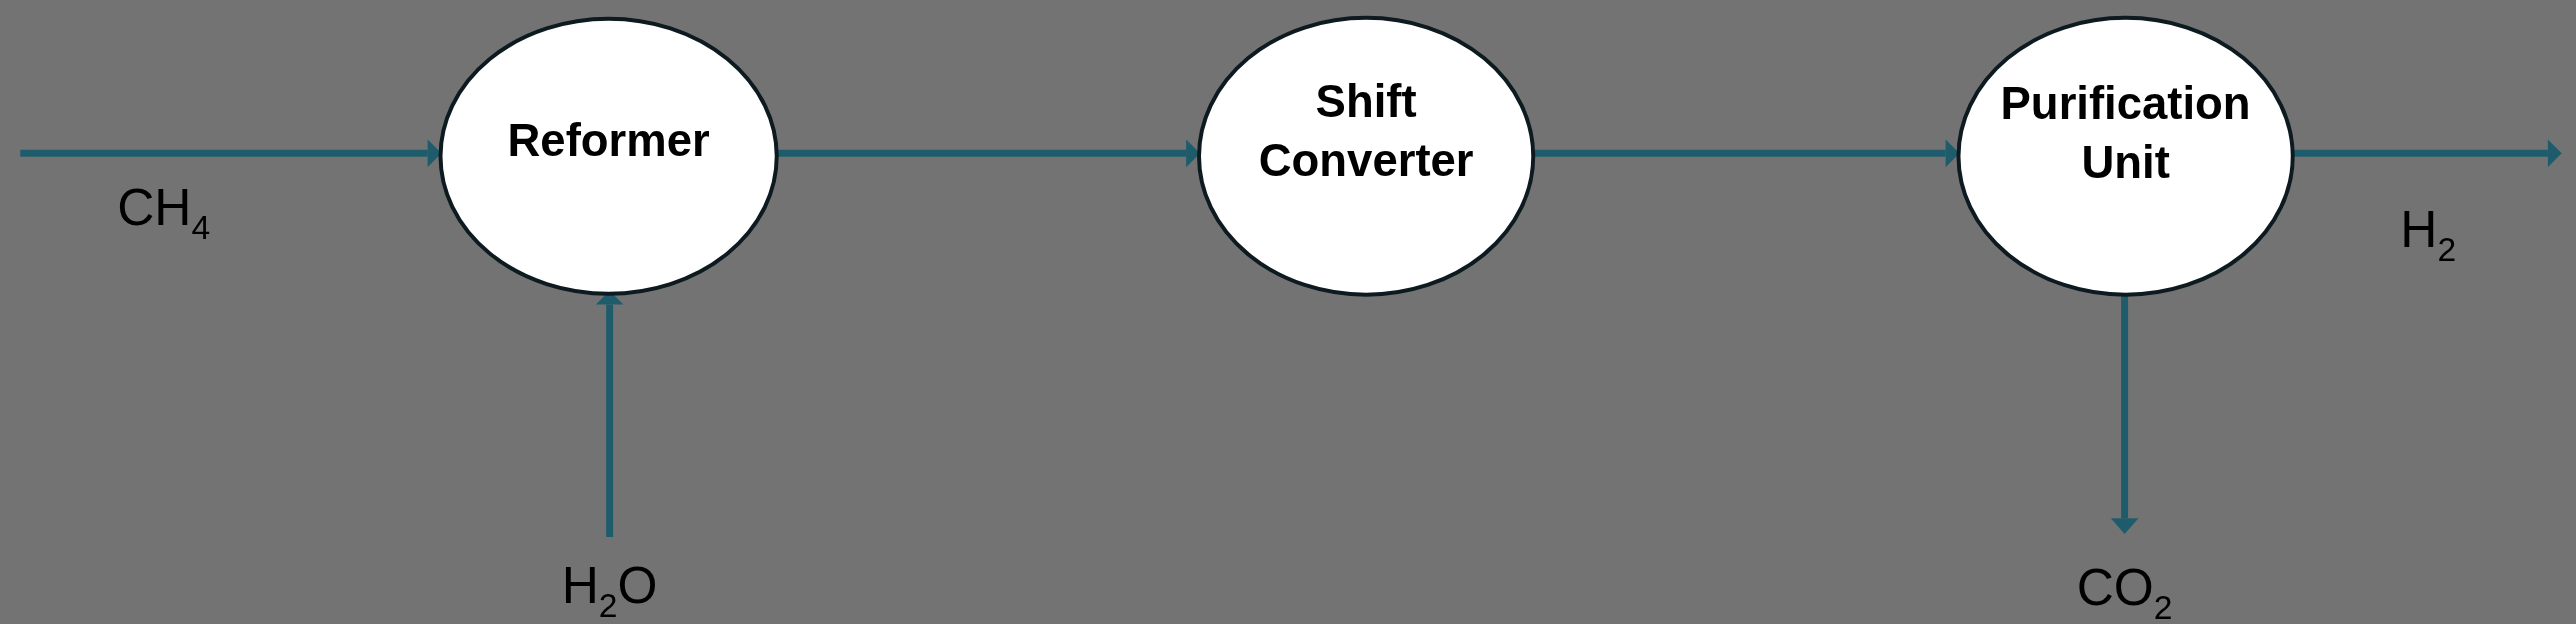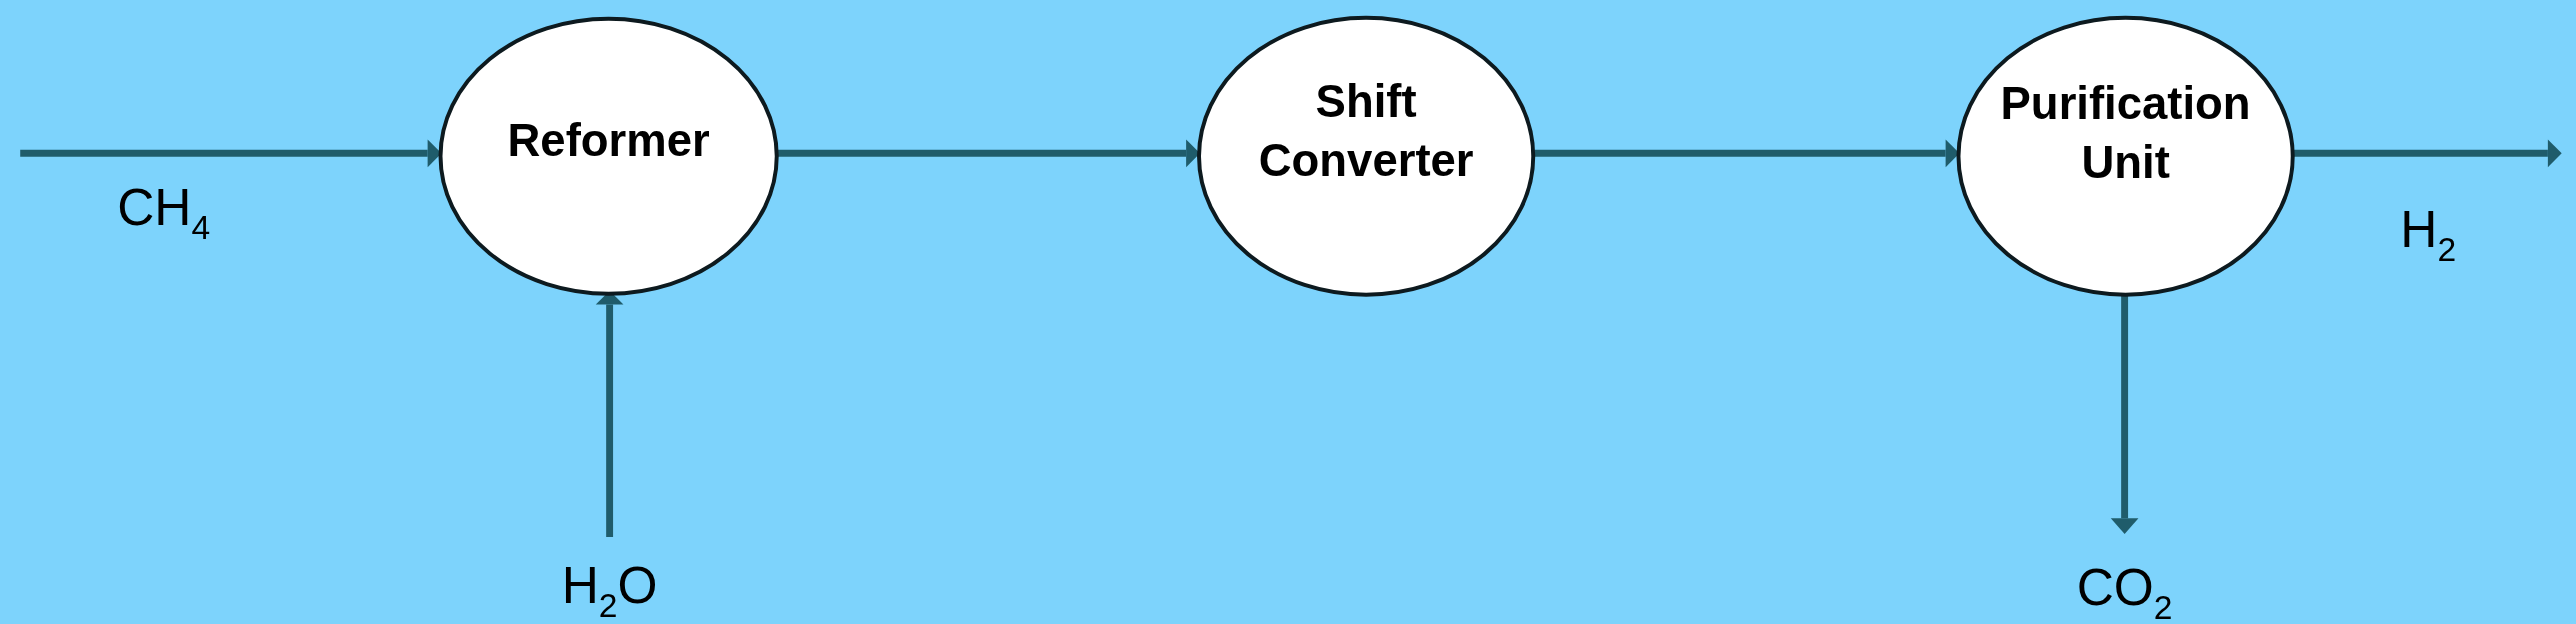--- a/index.html
+++ b/index.html
@@ -8,21 +8,21 @@
     padding: 0;
     background: #ffffff;
   }
   body {
     font-family: "Liberation Sans", sans-serif;
   }
   #diagram-canvas {
     position: relative;
     width: 2576px;
     height: 624px;
-    background: #7dd3fc;
+    background: #737373;
     overflow: hidden;
   }
   #flow-svg {
     position: absolute;
     top: 0;
     left: 0;
     width: 2576px;
     height: 624px;
     display: block;
   }

